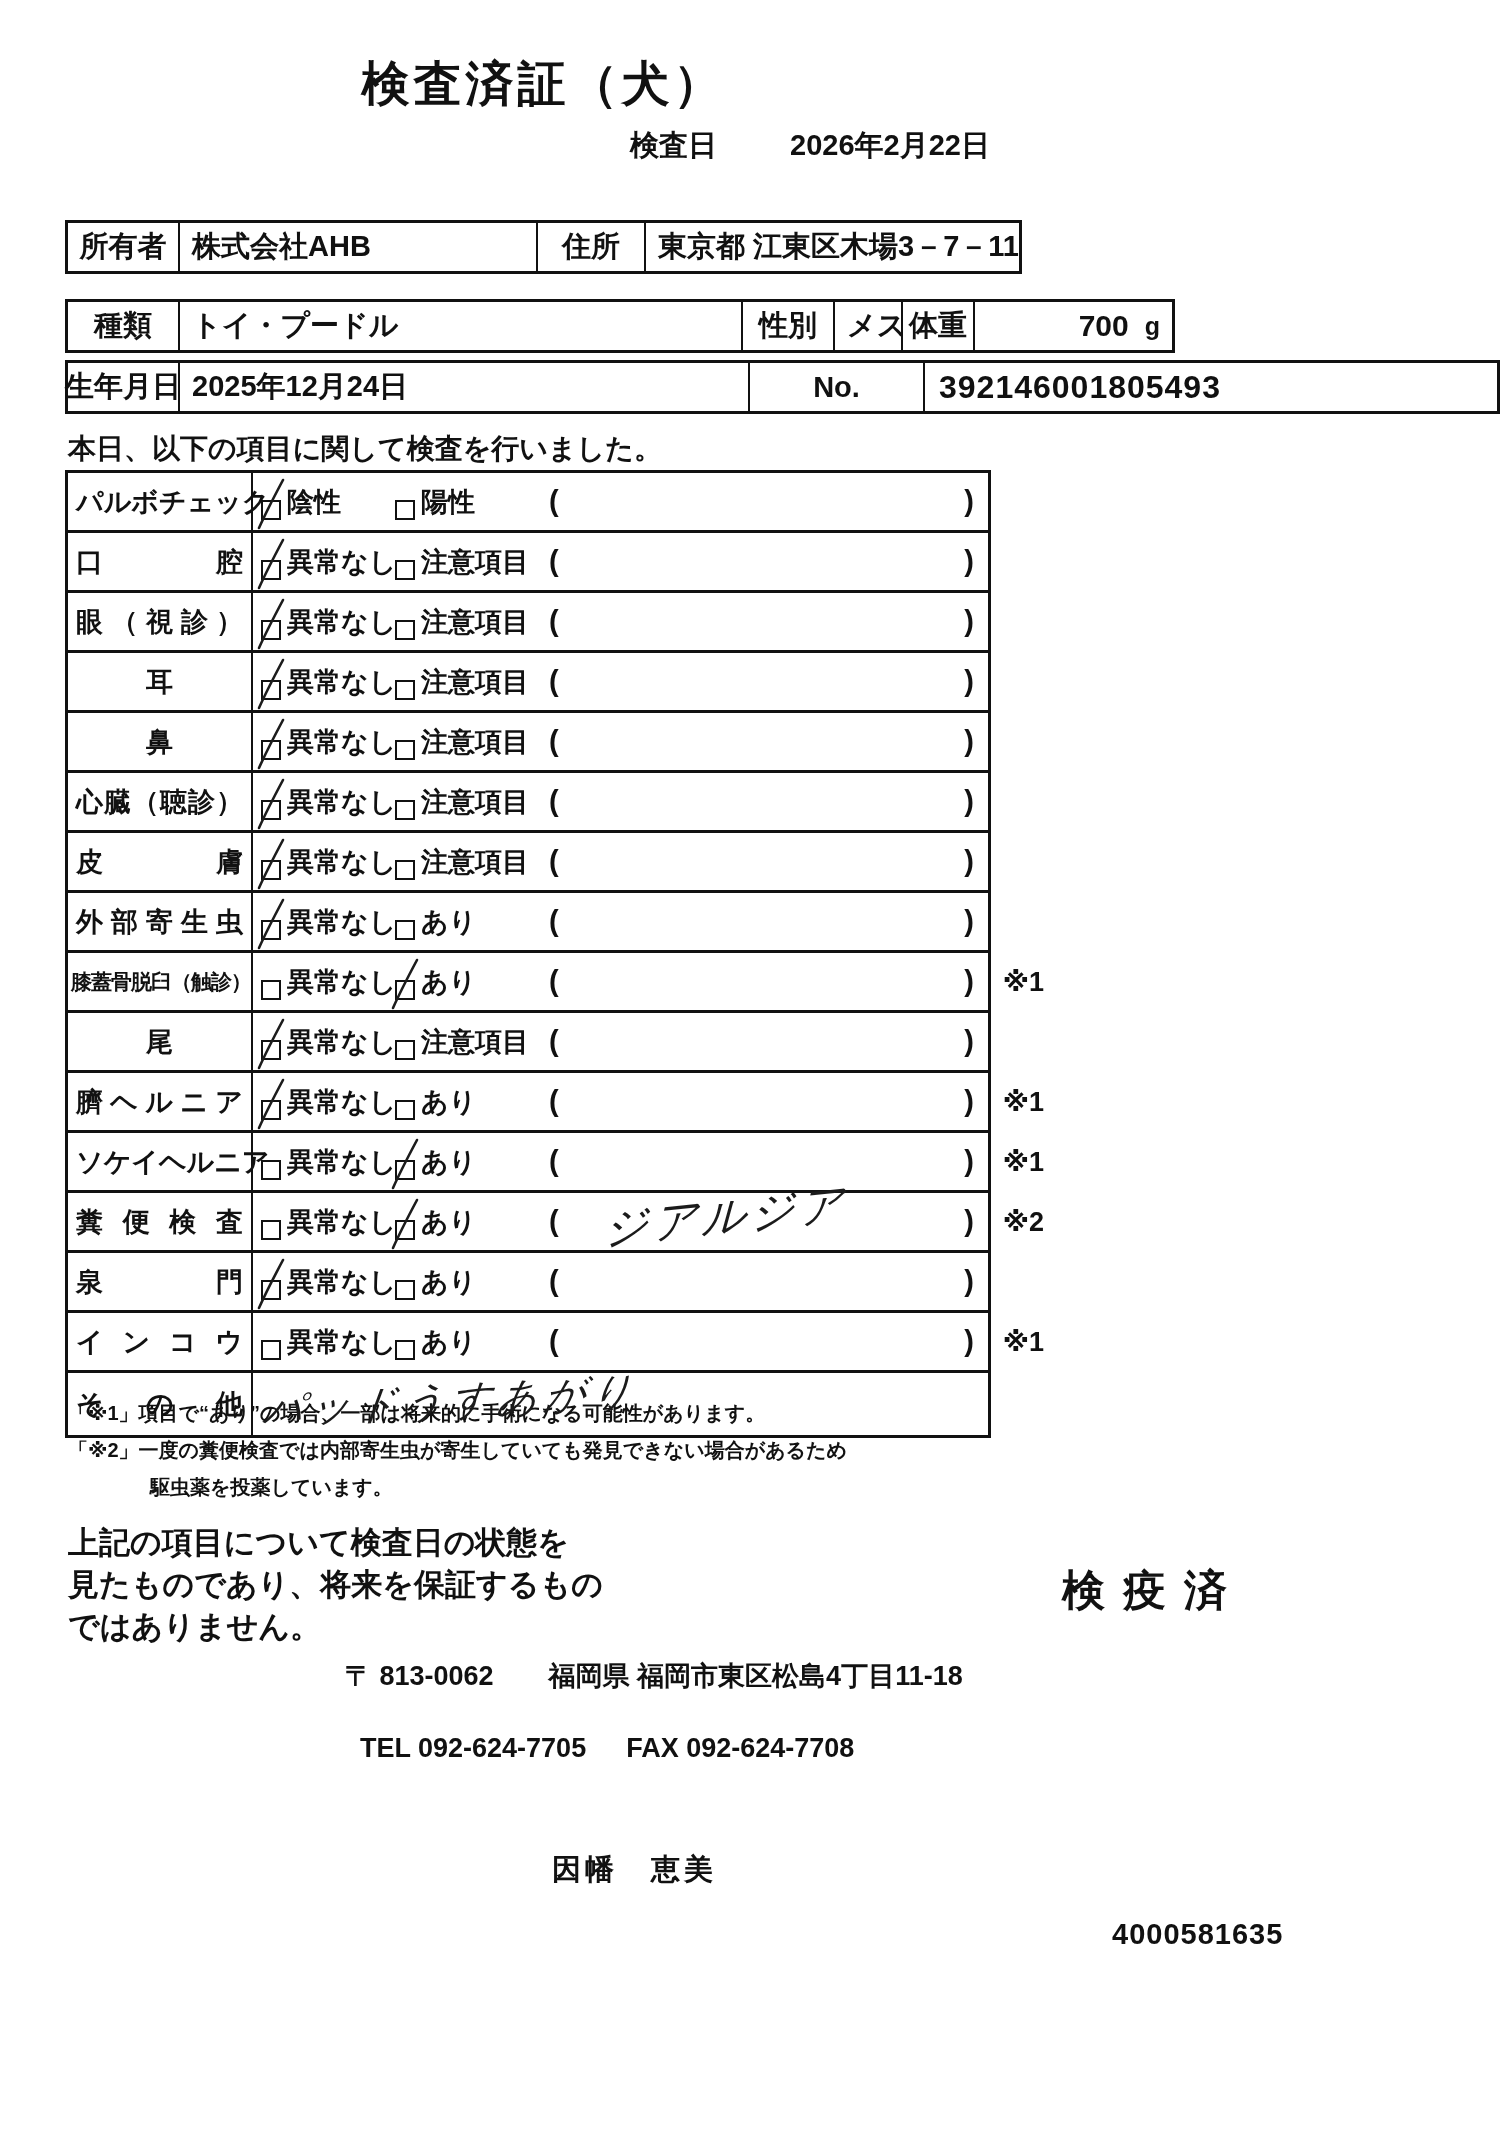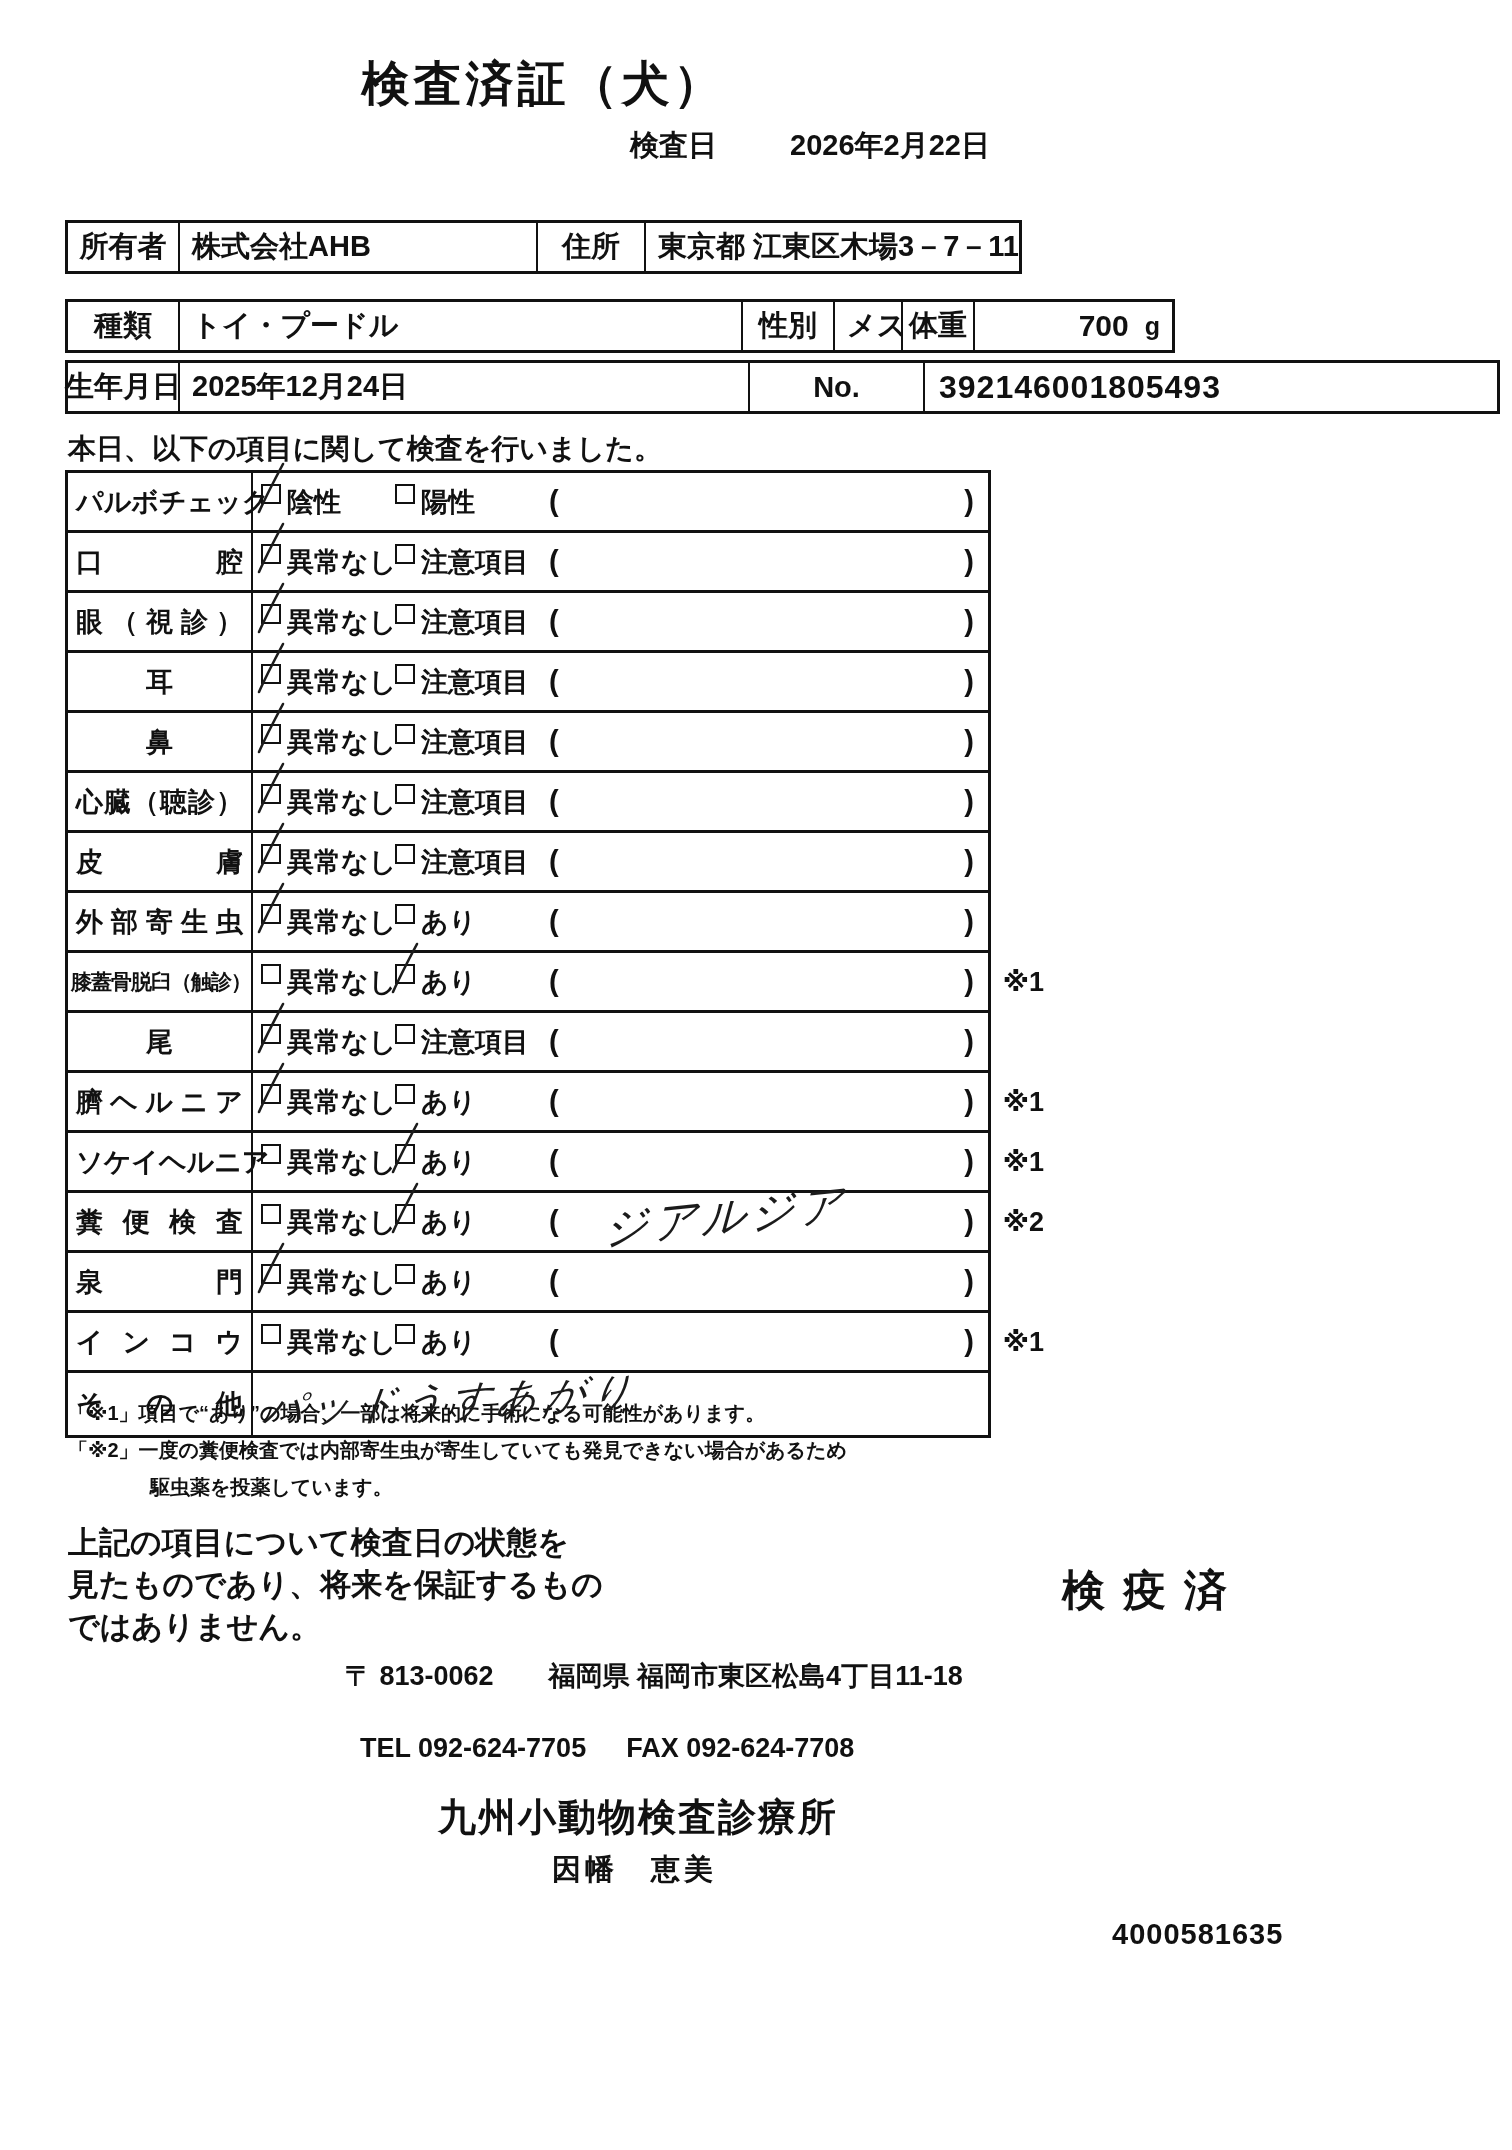--- a/index.html
+++ b/index.html
@@ -44,21 +44,21 @@
             border-bottom:3px solid #111; align-items:stretch; overflow:visible;}
   .exam-row:last-child{border-bottom:none; height:62px;}
   .exam-label{width:185px; border-right:2.5px solid #111; box-sizing:border-box;
               padding:0 8px; display:flex; align-items:center;
               font-size:27px; font-weight:600; white-space:nowrap;}
   .exam-label.justify{justify-content:space-between;}
   .exam-label.center{justify-content:center;}
   .exam-label.compact{font-size:21px; padding:0 3px; letter-spacing:-1px;}
   .exam-content{flex:1; display:flex; align-items:center; position:relative;
                 overflow:visible;}
-  .opt{display:flex; align-items:flex-start; font-size:27px; font-weight:600;
+  .opt{display:flex; align-items:flex-end; font-size:27px; font-weight:600;
        box-sizing:border-box;}
   .opt1{width:142px; padding-left:8px;}
   .opt2{width:148px;}
   .cb{width:16px; height:16px; border:2.5px solid #111; margin-right:6px;
       position:relative; flex:none;}
   .slash{position:absolute; left:-7px; top:-25px; width:30px; height:54px;
          overflow:visible;}
   .opt-text{white-space:nowrap;}
   .paren{flex:1; display:flex; justify-content:space-between; align-items:center;
          font-size:29px; font-weight:600; padding:0 14px 0 6px; position:relative;}
@@ -531,17 +531,16 @@
   <div class="abs postal-line">
     <span>〒 813-0062</span>
     <span>福岡県 福岡市東区松島4丁目11-18</span>
   </div>
 
   <div class="abs tel-line">
     <span>TEL 092-624-7705</span>
     <span>FAX 092-624-7708</span>
   </div>
 
-  <div class="abs clinic-name">九州小動物検査診療所</div>
   <div class="abs vet-name">因幡　恵美</div>
   <div class="abs serial">4000581635</div>
 
 </div>
 
 </body></html>

